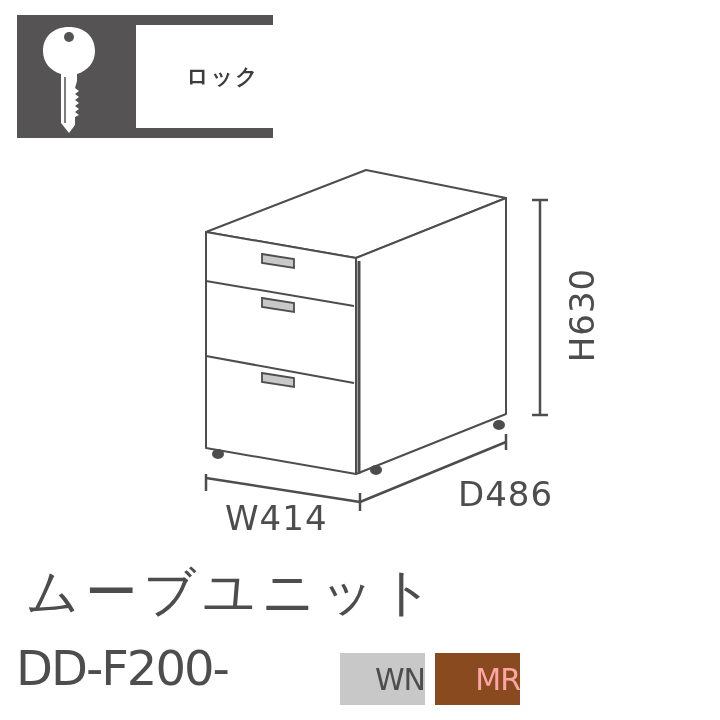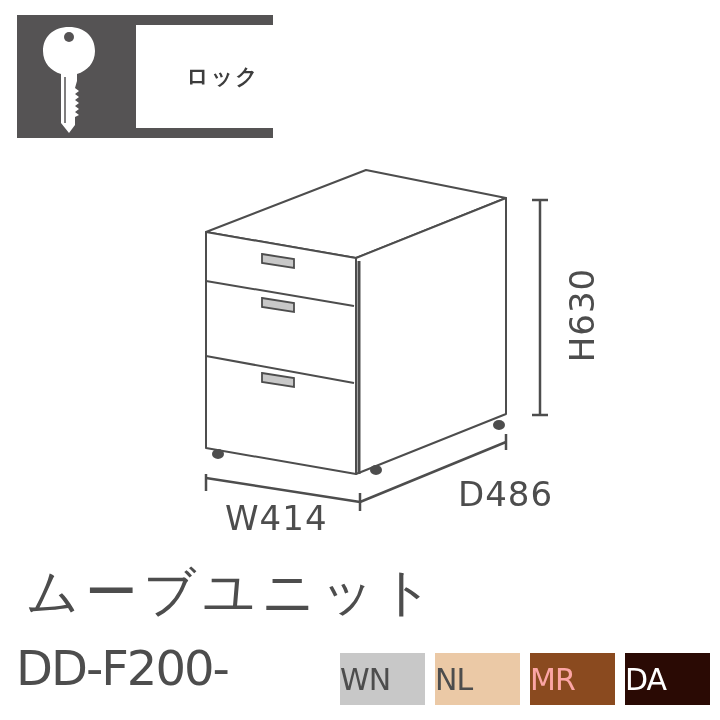--- a/index.html
+++ b/index.html
@@ -16,21 +16,21 @@
     .dim-text { position: absolute; font-family: "DejaVu Sans", sans-serif; font-size: 34px;
                 color: #4d4d4d; letter-spacing: 1px; }
     .dim-w { left: 225px; top: 498px; }
     .dim-d { left: 438px; top: 474px; margin-left: 20px; }
     .dim-h { left: 535px; top: 295px; transform: rotate(-90deg); transform-origin: center; }
     .product-name { position: absolute; left: 18px; top: 558px; font-family: "DejaVu Sans", sans-serif;
                     font-size: 52px; font-weight: normal; color: #4d4d4d; letter-spacing: 6px; white-space: nowrap; margin-left: 8px; }
     .model-code { position: absolute; left: 16px; top: 640px; font-family: "DejaVu Sans", sans-serif;
                   font-size: 48px; color: #4d4d4d; letter-spacing: -2px; white-space: nowrap; }
     .swatches { position: absolute; left: 340px; top: 653px; display: flex; gap: 10px; }
-    .swatch { width: 85px; height: 52px; display: flex; align-items: center; justify-content: flex-start;
+    .swatch { width: 85px; height: 52px; display: flex; align-items: center; justify-content: flex-end;
               font-family: "DejaVu Sans", sans-serif; font-size: 30px; letter-spacing: -1px; }
   </style>
 </head>
 <body>
 
 <div class="badge">
   <svg class="key" viewBox="0 0 60 110">
     <path d="M30 2 C14 2 4 12 4 26 C4 38 12 46 22 49 L22 98 L30 108 L36 100 L36 92 L40 90 L36 87 L40 84 L36 81 L40 78 L36 75 L40 72 L36 69 L40 66 L36 63 L38 56 L38 49 C48 46 56 38 56 26 C56 12 46 2 30 2 Z" fill="#ffffff"></path>
     <circle cx="30" cy="12" r="5" fill="#555354"></circle>
     <line x1="26" y1="52" x2="26" y2="98" stroke="#555354" stroke-width="1.5"></line>
@@ -86,22 +86,16 @@
 <div class="dim-text dim-d">D486</div>
 <div class="dim-text dim-h">H630</div>
 
 <div class="product-name">ムーブユニット</div>
 <div class="model-code">DD-F200-</div>
 
 <div class="swatches">
   <div class="swatch" style="background:#c8c8c8;color:#4d4d4d;">
     <span>WN</span>
   </div>
-  <div class="swatch" style="background:#ebc9a6;color:#4d4d4d;">
-    <span>NL</span>
-  </div>
   <div class="swatch" style="background:#8a4a1f;color:#fca5a5;">
     <span>MR</span>
-  </div>
-  <div class="swatch" style="background:#2a0a04;color:#ffffff;">
-    <span>DA</span>
   </div>
 </div>
 
 </body></html>

